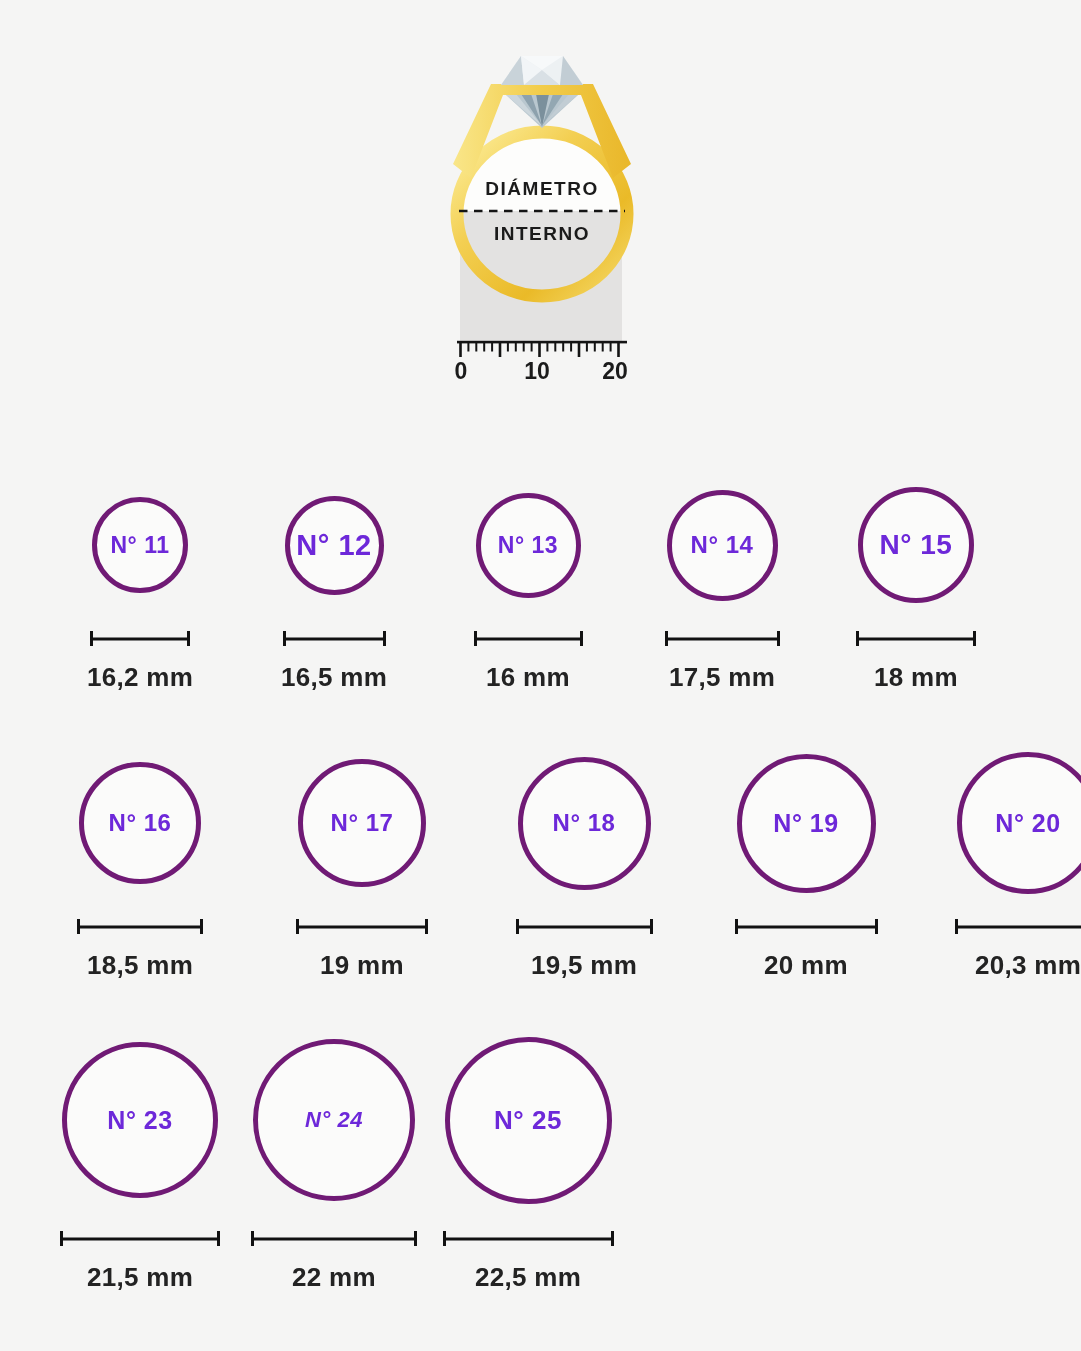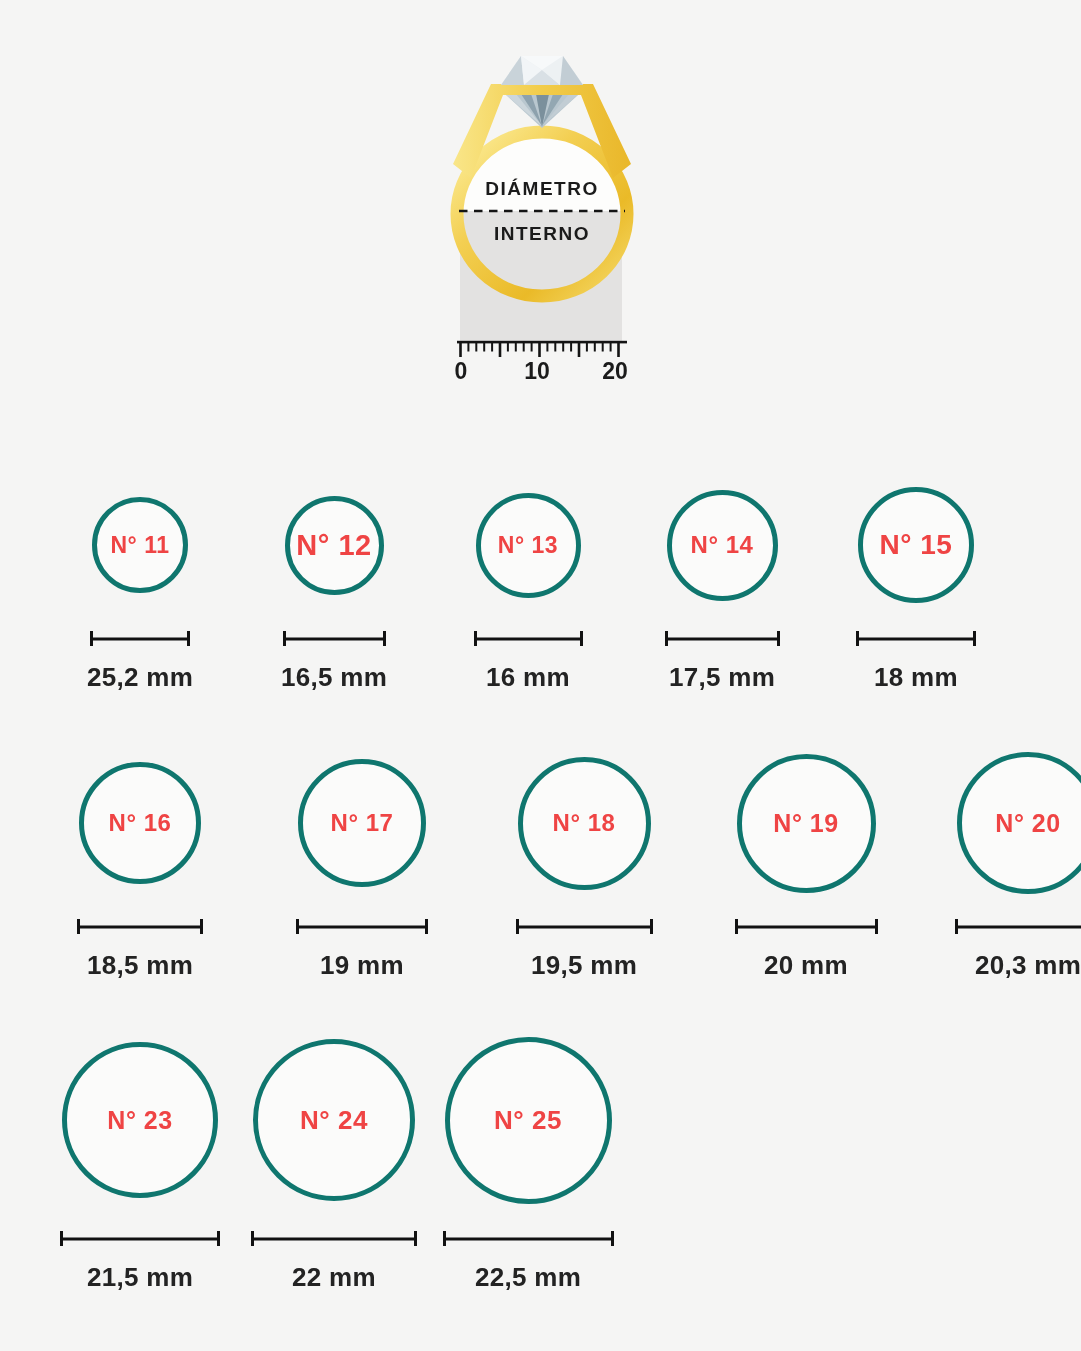--- a/index.html
+++ b/index.html
@@ -13,24 +13,24 @@
   .figure svg{display:block;}
 
   #size-grid{margin:77px 43px 0 43px;width:995px;}
   .size-row{display:grid;grid-template-columns:repeat(5,194px);}
   .size-row.r1{margin-top:51px;gap:28px;}
   .size-row.r2{margin-top:45px;}
   .cell{display:flex;flex-direction:column;align-items:center;}
   .circle-wrap{display:flex;align-items:center;justify-content:center;}
   .circle{
     box-sizing:border-box;
-    border:5px solid #0f766e;border-radius:50%;
+    border:5px solid #701a75;border-radius:50%;
     background:#fbfbfa;
     display:flex;align-items:center;justify-content:center;
-    font-weight:700;letter-spacing:.5px;color:#ef4444;
+    font-weight:700;letter-spacing:.5px;color:#6d28d9;
   }
   .mline{
     margin-top:16px;height:15px;box-sizing:border-box;position:relative;
     border-left:3px solid #121212;border-right:3px solid #121212;
   }
   .mline::after{
     content:"";position:absolute;left:0;right:0;top:50%;height:3px;
     transform:translateY(-50%);background:#121212;
   }
   .mm{
@@ -124,21 +124,21 @@
 
 <div id="size-grid">
     <div class="size-row">
   <div class="cell">
     <div class="circle-wrap" style="height: 140px;">
       <div class="circle" style="height: 96px; width: 96px; font-size: 23px;">
         <span class="num">N° 11</span>
       </div>
     </div>
     <div class="mline" style="width: 100px;"></div>
-    <div class="mm">25,2 mm</div>
+    <div class="mm">16,2 mm</div>
   </div>
 
   <div class="cell">
     <div class="circle-wrap" style="height: 140px;">
       <div class="circle" style="height: 99px; width: 99px; font-size: 29px; justify-content: center;">
         <span class="num">N° 12</span>
       </div>
     </div>
     <div class="mline" style="width: 103px;"></div>
     <div class="mm">16,5 mm</div>
@@ -233,21 +233,21 @@
       <div class="circle" style="height: 156px; width: 156px; font-size: 25px;">
         <span class="num">N° 23</span>
       </div>
     </div>
     <div class="mline" style="width: 160px;"></div>
     <div class="mm">21,5 mm</div>
   </div>
 
   <div class="cell">
     <div class="circle-wrap" style="height: 190px;">
-      <div class="circle" style="height: 162px; width: 162px; font-size: 26px;">
+      <div class="circle" style="height: 162px; width: 162px; font-size: 22px; font-style: italic;">
         <span class="num">N° 24</span>
       </div>
     </div>
     <div class="mline" style="width: 166px;"></div>
     <div class="mm">22 mm</div>
   </div>
 
   <div class="cell">
     <div class="circle-wrap" style="height: 190px;">
       <div class="circle" style="height: 167px; width: 167px; font-size: 26px;">

